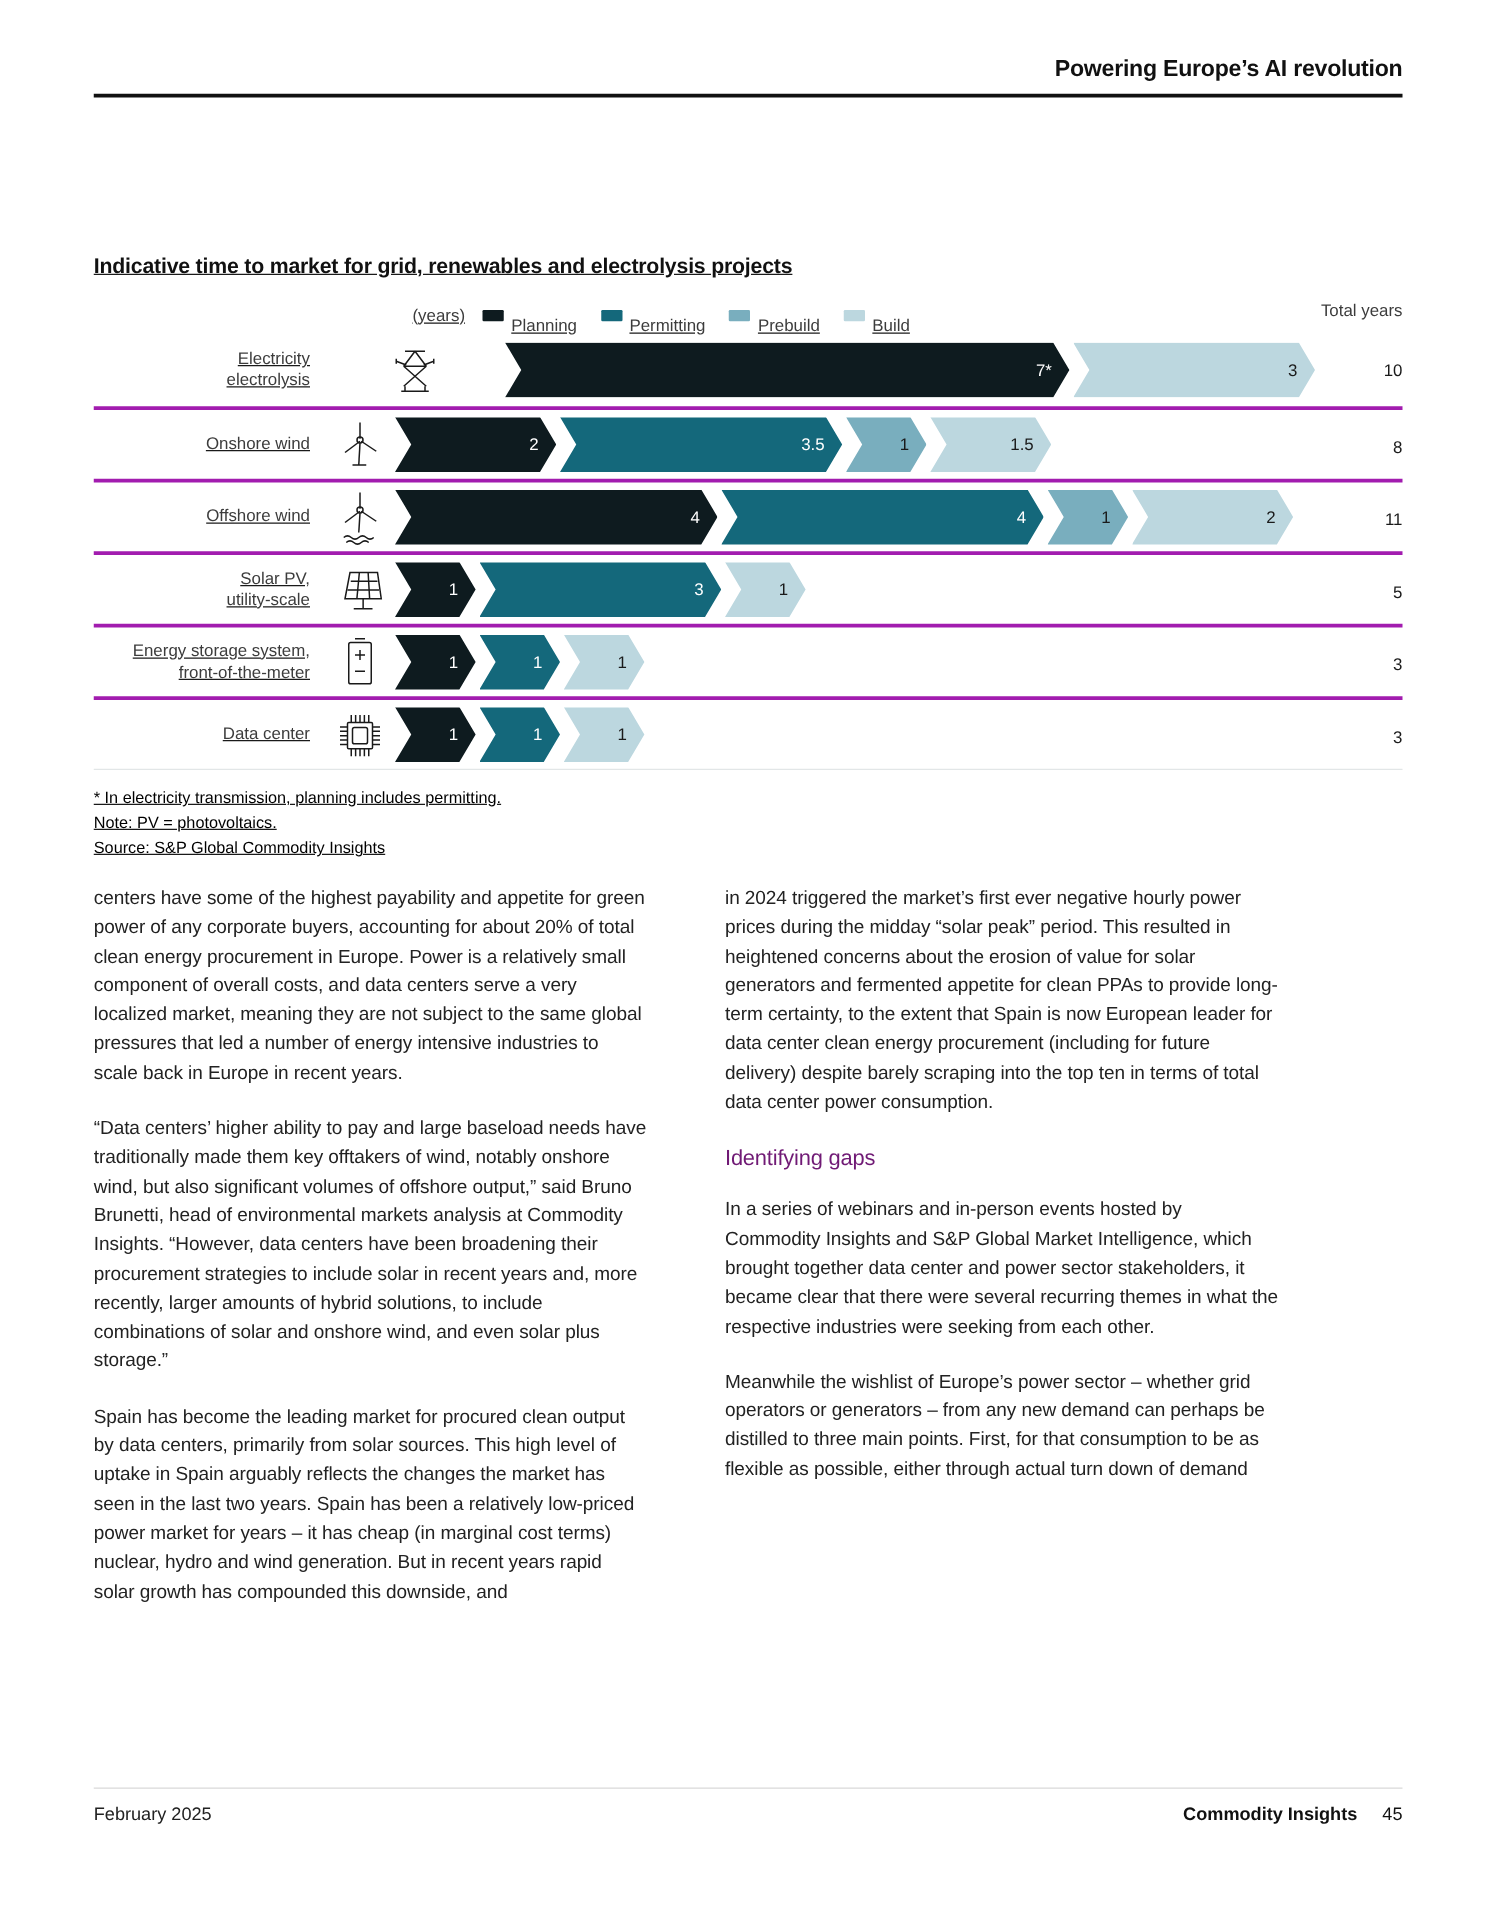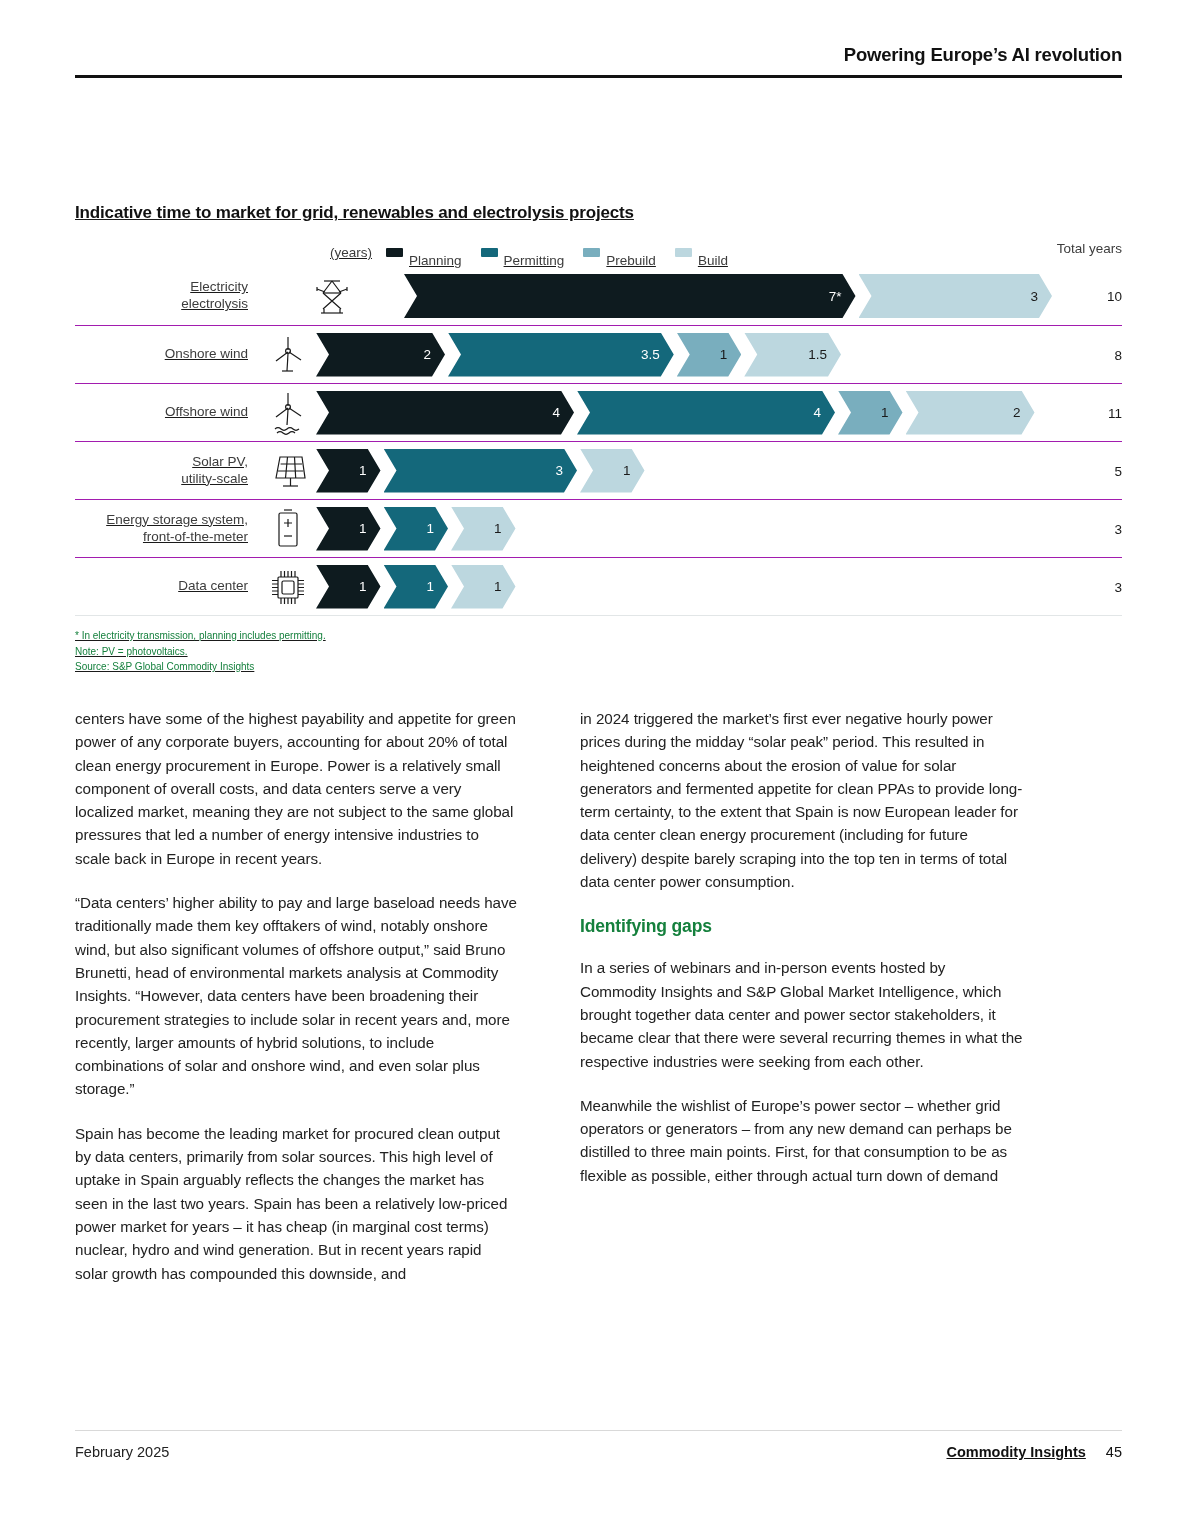--- a/index.html
+++ b/index.html
@@ -45,21 +45,21 @@
   .legend-label { font-size: 13.5px; color: #3c3c3c; white-space: nowrap; margin-top: 16px; }
   .total-head {
     position: absolute; right: 0; top: 0;
     font-size: 13.5px; color: #3c3c3c;
   }
 
   
   .chart { margin-top: 4px; }
   .row {
     position: relative; height: 58px;
-    border-top: 1px solid #a21caf;
+    border-top: 3px solid #a21caf;
     display: flex; align-items: center;
   }
   .row.first { border-top: none; gap: 44px; }
   .row-label {
     width: 185px; text-align: right; padding-right: 12px;
     font-size: 13.5px; color: #3c3c3c; line-height: 1.25;
     flex: 0 0 185px;
   }
   .row-icon {
     width: 56px; flex: 0 0 56px; height: 44px;
@@ -78,50 +78,50 @@
   }
   .seg-val { display: inline-block; }
   .row-total {
     position: absolute; right: 0; top: 0; height: 58px;
     width: 70px; display: flex; align-items: center; justify-content: flex-end;
     font-size: 13.5px; color: #1a1a1a;
   }
   .chart-bottom-rule { border-top: 1px solid #e2e6e7; }
 
   .footnotes {
-    margin-top: 12px; font-size: 10px; color: #15803d; line-height: 1.55;
+    margin-top: 12px; font-size: 13px; color: #000000; line-height: 1.55;
   }
 
   
   .body {
     position: absolute; left: 75px; top: 707px; width: 1047px;
     display: flex; gap: 62px;
   }
   .col { width: 443px; }
   .col p {
     font-size: 15.2px; line-height: 23.3px; color: #222222;
     margin-bottom: 21px; letter-spacing: -0.05px;
   }
   .col h3 {
-    font-size: 17.5px; font-weight: bold; color: #15803d;
+    font-size: 17.5px; font-weight: normal; color: #701a75;
     margin: 23px 0 19px 0; letter-spacing: -0.15px;
   }
 
   
   .footer {
     position: absolute; left: 75px; top: 1430px; width: 1047px;
     display: flex; align-items: baseline; justify-content: space-between;
     padding-top: 14px;
   }
   .footer .rule-top {
     position: absolute; left: 0; right: 0; top: 0; height: 1px; background: #d9d9d9;
   }
   .footer-left { font-size: 14.5px; color: #222222; text-align: right; }
   .footer-right { font-size: 14.5px; color: #111111; }
-  .footer-right .brand { font-weight: bold; text-decoration: underline; }
+  .footer-right .brand { font-weight: bold; }
   .footer-right .pageno { margin-left: 20px; }
 </style>
 </head>
 <body>
 
 <div class="page">
 
   <div class="runhead">
     <div class="title">Powering Europe’s AI revolution</div>
     <div class="rule"></div>

